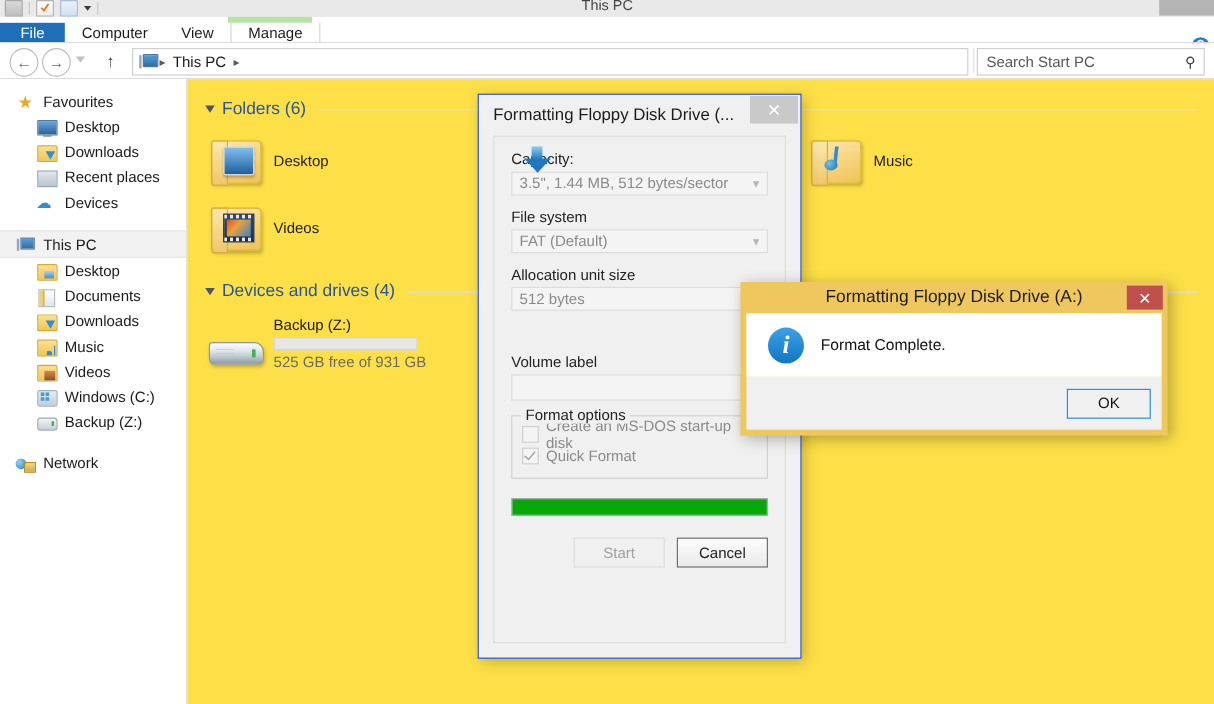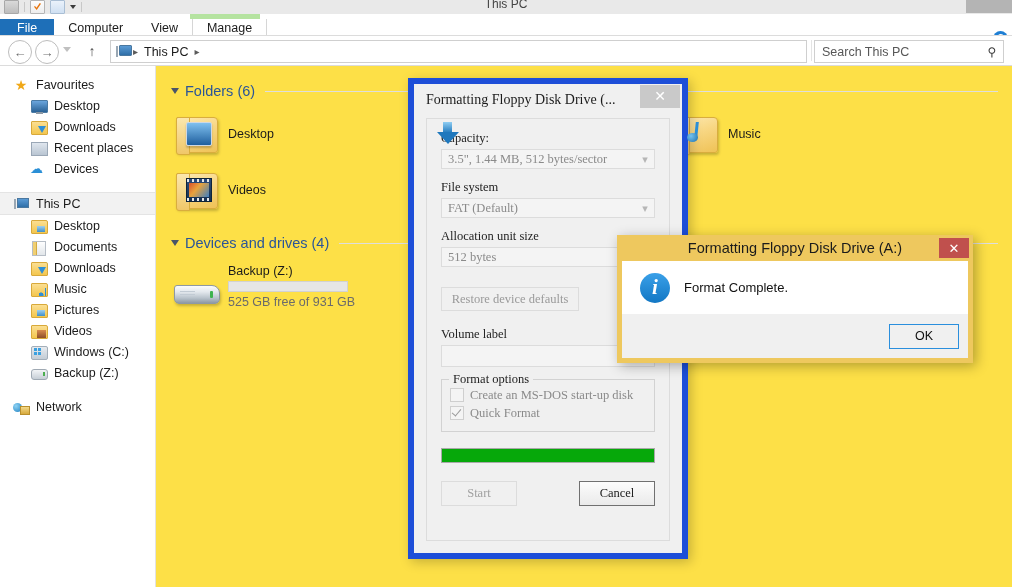--- a/index.html
+++ b/index.html
@@ -156,22 +156,22 @@
   .floppy:before{content:"";position:absolute;left:3px;top:1px;width:17px;height:9px;background:#f2f2f2;
      border:1px solid #cfcfcf;}
   .floppy:after{content:"";position:absolute;left:5px;top:13px;width:13px;height:8px;background:#eceaf0;border:1px solid #c8c0d0;}
 
   .tile-stack{display:flex;flex-direction:column;justify-content:center;}
   .bar-track{width:120px;height:11px;background:#e6e6e6;border:1px solid #d2d2d2;margin:3px 0 3px 0;box-sizing:border-box;}
   .bar-fill{height:100%;background:#26a0da;}
   .tile-sub{font-size:12.5px;color:#6b6b6b;}
 
   
-  .fmt-dlg{position:absolute;left:408px;top:78px;width:268px;height:469px;background:#f0f0f0;
-     border:6px solid #1d4ed8;box-shadow:3px 3px 11px rgba(0,0,0,.22);font-family:Liberation Serif, serif;}
+  .fmt-dlg{position:absolute;left:398px;top:78px;width:268px;height:469px;background:#f0f0f0;
+     border:1px solid #1d4ed8;box-shadow:3px 3px 11px rgba(0,0,0,.22);}
   .fmt-title{height:31px;display:flex;align-items:center;justify-content:space-between;}
   .fmt-title-txt{font-size:14px;color:#1b1b1b;padding-left:12px;white-space:nowrap;overflow:hidden;}
   .fmt-close{width:40px;height:23px;background:#c9c9c9;color:#fff;display:flex;align-items:center;justify-content:center;
      font-size:14px;margin-right:2px;margin-top:-6px;}
   .fmt-body{position:absolute;left:12px;top:34px;right:12px;bottom:12px;background:#f0f0f0;border:1px solid #dcdcdc;}
   .fld-label{font-size:12.5px;color:#222;margin:0 0 3px 14px;}
   .combo{margin:0 14px;height:20px;background:#f4f4f4;border:1px solid #dcdcdc;display:flex;align-items:center;
      justify-content:space-between;color:#8a8a8a;font-size:12.5px;box-sizing:border-box;}
   .combo span{padding-left:6px;}
   .combo .cv{width:18px;text-align:center;color:#b6b6b6;font-size:11px;}
@@ -179,21 +179,21 @@
      font-size:12.5px;display:flex;align-items:center;justify-content:center;}
   .vol-input{margin:0 14px;height:20px;background:#f4f4f4;border:1px solid #dcdcdc;}
   .fieldset{margin:12px 14px 0 14px;border:1px solid #d2d2d2;padding:6px 8px 9px 8px;position:relative;}
   .fs-legend{position:absolute;left:7px;top:-8px;background:#f0f0f0;padding:0 4px;font-size:12.5px;color:#222;}
   .chkrow{display:flex;align-items:center;height:18px;font-size:12.5px;color:#8a8a8a;}
   .chk{width:12px;height:12px;border:1px solid #cfcfcf;background:#f4f4f4;margin-right:6px;position:relative;flex:0 0 12px;}
   .chk.on:after{content:"";position:absolute;left:3px;top:0px;width:4px;height:8px;border-right:1.8px solid #9a9a9a;
      border-bottom:1.8px solid #9a9a9a;transform:rotate(40deg);}
   .prog-track{margin:16px 14px 0 14px;height:15px;background:#e9e9e9;border:1px solid #a9a9a9;box-sizing:border-box;}
   .prog-fill{height:100%;background:#06a80a;}
-  .btnrow{display:flex;justify-content:space-between;margin:18px 14px 0 14px;}
+  .btnrow{display:flex;justify-content:flex-end;gap:10px;margin:18px 14px 0 14px;}
   .dbtn{width:74px;height:23px;font-size:12.5px;display:flex;align-items:center;justify-content:center;
      border:1px solid #b5b5b5;background:#f0f0f0;color:#202020;}
   .dbtn.disabled{color:#a0a0a0;border-color:#dcdcdc;}
   .dbtn.default{border:1.5px solid #707070;background:linear-gradient(#fcfcfc,#eaeaea);}
 
   
   .cmp-dlg{position:absolute;left:617px;top:235px;width:356px;height:128px;background:#eec85e;
      box-shadow:3px 3px 12px rgba(0,0,0,.3);}
   .cmp-title{height:26px;display:flex;align-items:center;justify-content:center;position:relative;}
   .cmp-title-txt{font-size:14.5px;color:#1b1b1b;}
@@ -254,21 +254,21 @@
       </div>
       <span class="crumb-arr">▸</span>
       <span class="crumb-txt">This PC</span>
       <span class="crumb-arr">▸</span>
     </div>
     <div class="addr-dd">
       <div class="chev-dn"></div>
     </div>
     <div class="addr-refresh">↻</div>
     <div class="searchbox">
-      <div class="search-ph">Search This PC</div>
+      <div class="search-ph">Search Start PC</div>
       <div class="search-ic">⚲</div>
     </div>
   </div>
 
   <div class="sidebar">
     <div style="height:8px"></div>
     <div class="nav-item">
       <span class="nav-ic ic-star">★</span>
       <span>Favourites</span>
     </div>
@@ -322,26 +322,20 @@
       <span class="nav-ic">
           <i class="ic-folder ic-dl"></i>
         </span>
       <span>Downloads</span>
     </div>
     <div class="nav-item lvl2">
       <span class="nav-ic">
           <i class="ic-folder ic-music"></i>
         </span>
       <span>Music</span>
-    </div>
-    <div class="nav-item lvl2">
-      <span class="nav-ic">
-          <i class="ic-folder ic-pics"></i>
-        </span>
-      <span>Pictures</span>
     </div>
     <div class="nav-item lvl2">
       <span class="nav-ic">
           <i class="ic-folder ic-vids"></i>
         </span>
       <span>Videos</span>
     </div>
     <div class="nav-item lvl2">
       <span class="nav-ic">
           <i class="ic-win"></i>
@@ -454,21 +448,20 @@
       </div>
 
       <div style="height:11px"></div>
       <div class="fld-label">Allocation unit size</div>
       <div class="combo">
         <span>512 bytes</span>
         <span class="cv">▾</span>
       </div>
 
       <div style="height:20px"></div>
-      <div class="gbtn">Restore device defaults</div>
 
       <div style="height:16px"></div>
       <div class="fld-label">Volume label</div>
       <div class="vol-input"></div>
 
       <div class="fieldset">
         <span class="fs-legend">Format options</span>
         <div class="chkrow">
           <span class="chk"></span>
           <span>Create an MS-DOS start-up disk</span>

